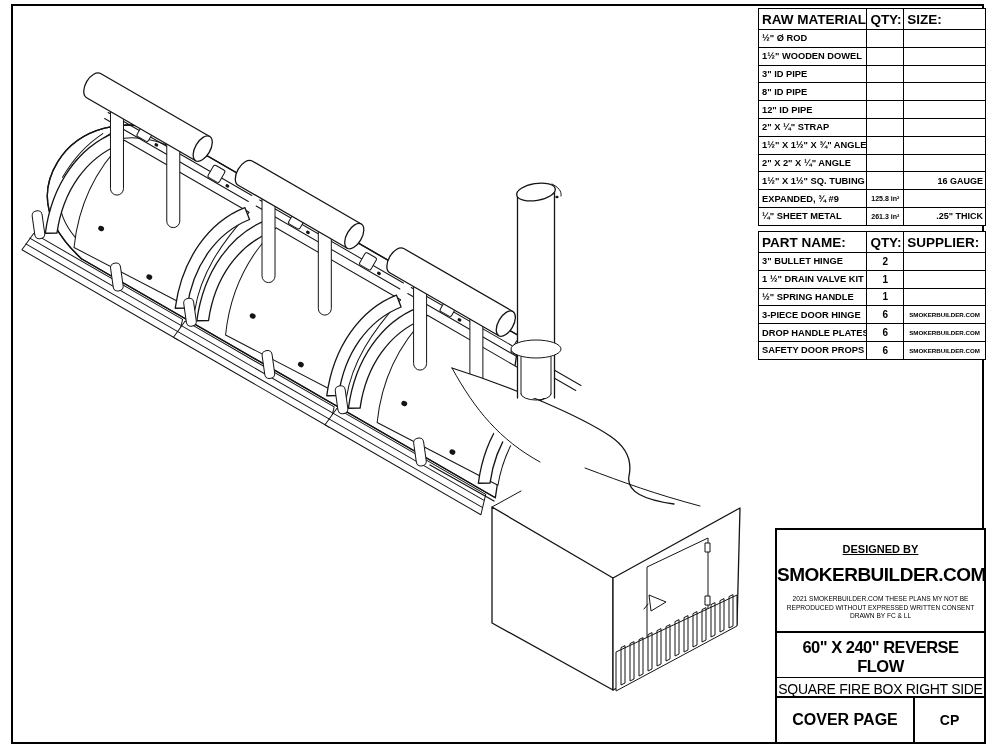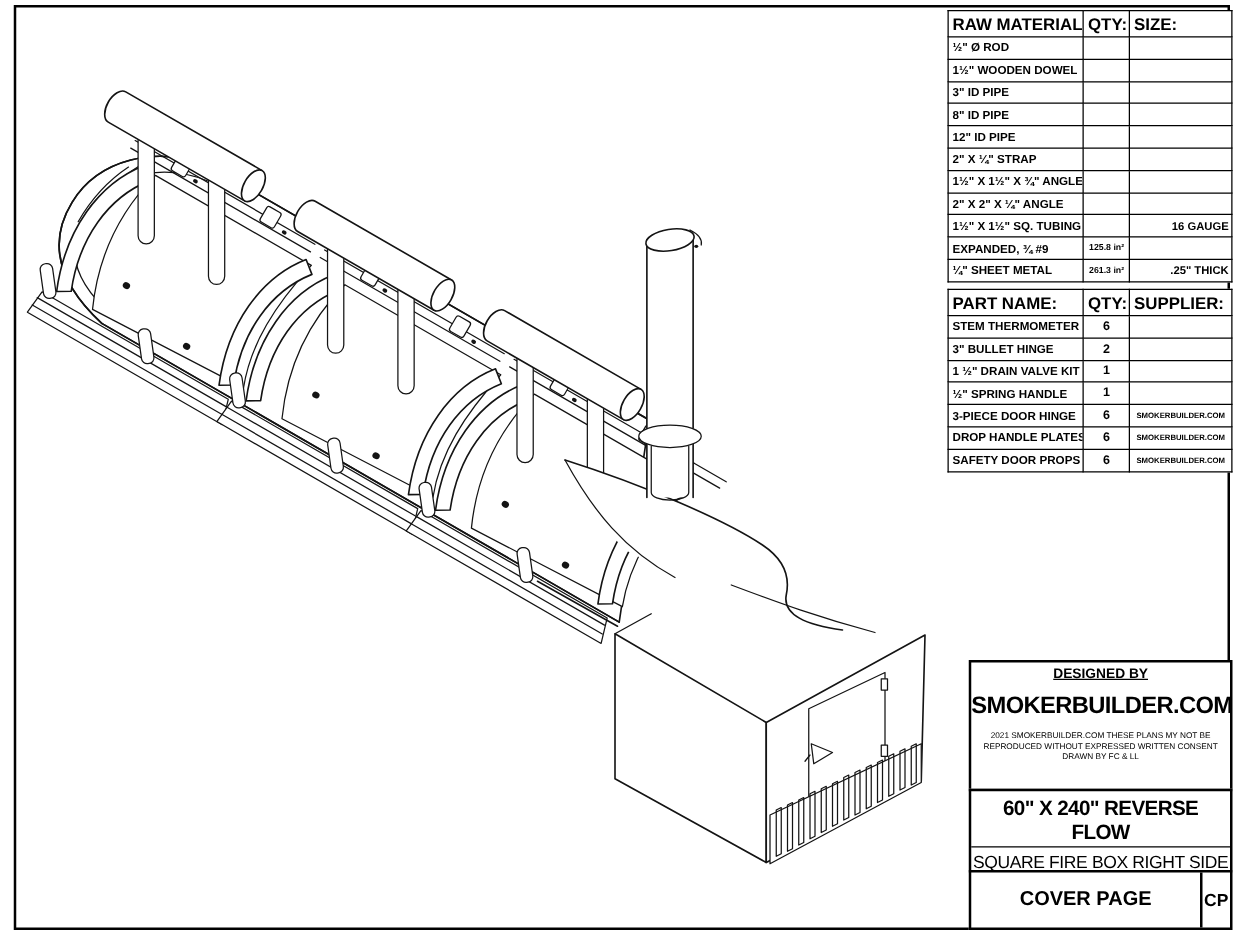--- a/index.html
+++ b/index.html
@@ -17,28 +17,28 @@
   th{font-size:13.5px;font-weight:bold;text-align:left;height:20px;padding-left:3px;}
   td.name{font-size:9.3px;font-weight:bold;text-align:left;height:16.8px;padding-left:3px;}
   td.qty{font-size:7px;font-weight:bold;text-align:center;}
   td.qty.big{font-size:10px;}
   td.size{font-size:9px;font-weight:bold;text-align:right;}
   td.supplier{font-size:6.2px;font-weight:bold;text-align:center;letter-spacing:0;}
   
   .title-block{position:absolute;left:775px;top:528px;width:211px;height:216px;box-sizing:border-box;}
   .tb-box{position:absolute;left:0;width:211px;border:2px solid #000;box-sizing:border-box;background:#fff;text-align:center;}
   .tb-designed{top:0;height:105px;}
-  .designed-by{font-size:11px;font-weight:bold;text-decoration:underline;margin-top:3px;text-align:center;}
+  .designed-by{font-size:11px;font-weight:bold;text-decoration:underline;margin-top:13px;text-align:center;}
   .brand{font-size:19px;font-weight:bold;letter-spacing:-0.5px;margin-top:9px;}
   .fineprint{font-size:6.6px;line-height:8.5px;margin-top:9px;}
   .tb-title{top:103px;height:67px;padding-top:5px;}
   .title1{font-size:16.5px;font-weight:bold;letter-spacing:-0.5px;display:inline-block;border-bottom:1.5px solid #000;padding:0 2px 1px 2px;}
   .title2{font-size:14px;font-weight:normal;letter-spacing:-0.3px;margin-top:3px;}
   .tb-page{top:168px;height:48px;display:flex;}
-  .cover-cell{width:185px;border-right:2px solid #000;display:flex;align-items:center;justify-content:center;font-size:16px;font-weight:bold;box-sizing:border-box;}
+  .cover-cell{width:138px;border-right:2px solid #000;display:flex;align-items:center;justify-content:center;font-size:16px;font-weight:bold;box-sizing:border-box;}
   .cp-cell{flex:1;display:flex;align-items:center;justify-content:center;font-size:14px;font-weight:bold;}
   
   #drawing{position:absolute;left:0;top:0;}
   .ln{fill:none;stroke:#141414;stroke-width:1.3;stroke-linecap:round;stroke-linejoin:round;}
   .ln2{fill:none;stroke:#141414;stroke-width:1;stroke-linecap:round;stroke-linejoin:round;}
   .wh{fill:#ffffff;stroke:#141414;stroke-width:1.3;stroke-linejoin:round;}
   .wh2{fill:#ffffff;stroke:#141414;stroke-width:1;stroke-linejoin:round;}
   .dk{fill:#141414;stroke:none;}
 </style>
 </head>
@@ -237,25 +237,20 @@
       <col class="col-name">
       <col class="col-qty">
       <col class="col-size">
     </colgroup>
   <tbody>
       <tr>
     <th>PART NAME:</th>
     <th>QTY:</th>
     <th>SUPPLIER:</th>
   </tr>
-  <tr>
-        <td class="name">STEM THERMOMETER</td>
-        <td class="qty big">6</td>
-        <td class="supplier"></td>
-      </tr>
   <tr>
         <td class="name">3" BULLET HINGE</td>
         <td class="qty big">2</td>
         <td class="supplier"></td>
       </tr>
   <tr>
         <td class="name">1 ½" DRAIN VALVE KIT</td>
         <td class="qty big">1</td>
         <td class="supplier"></td>
       </tr>

